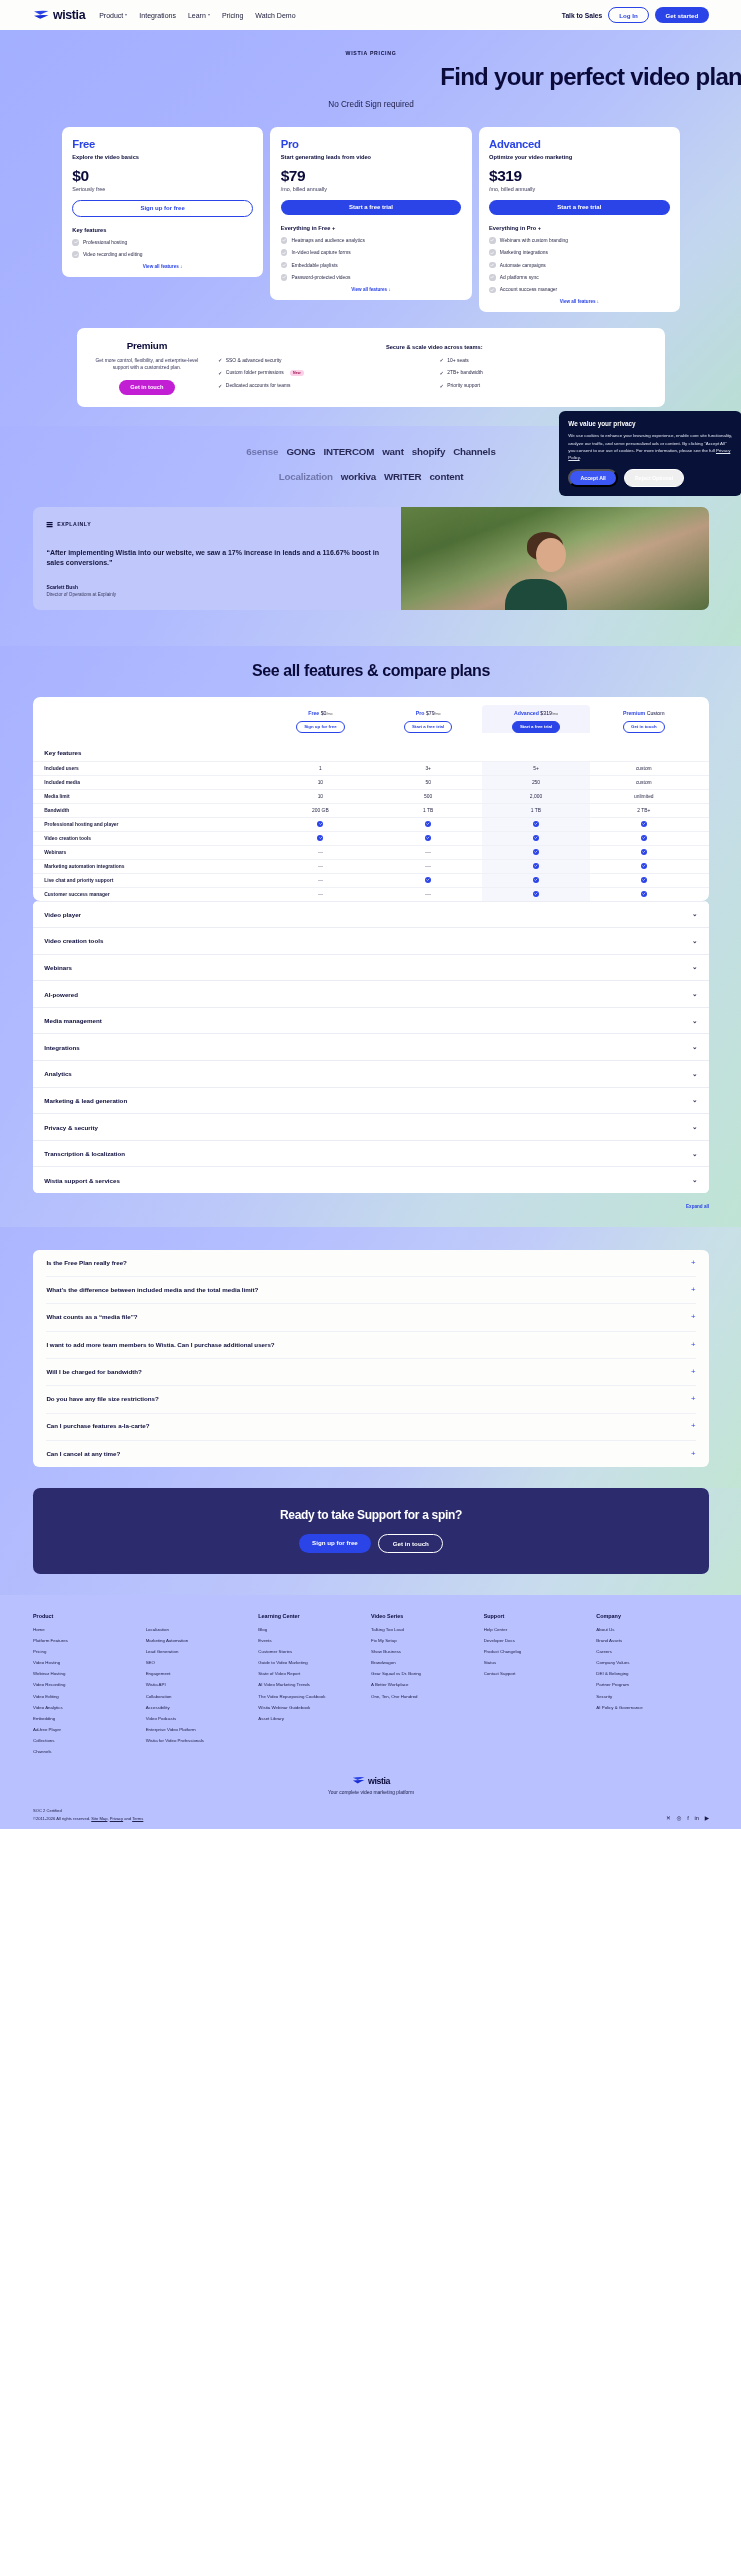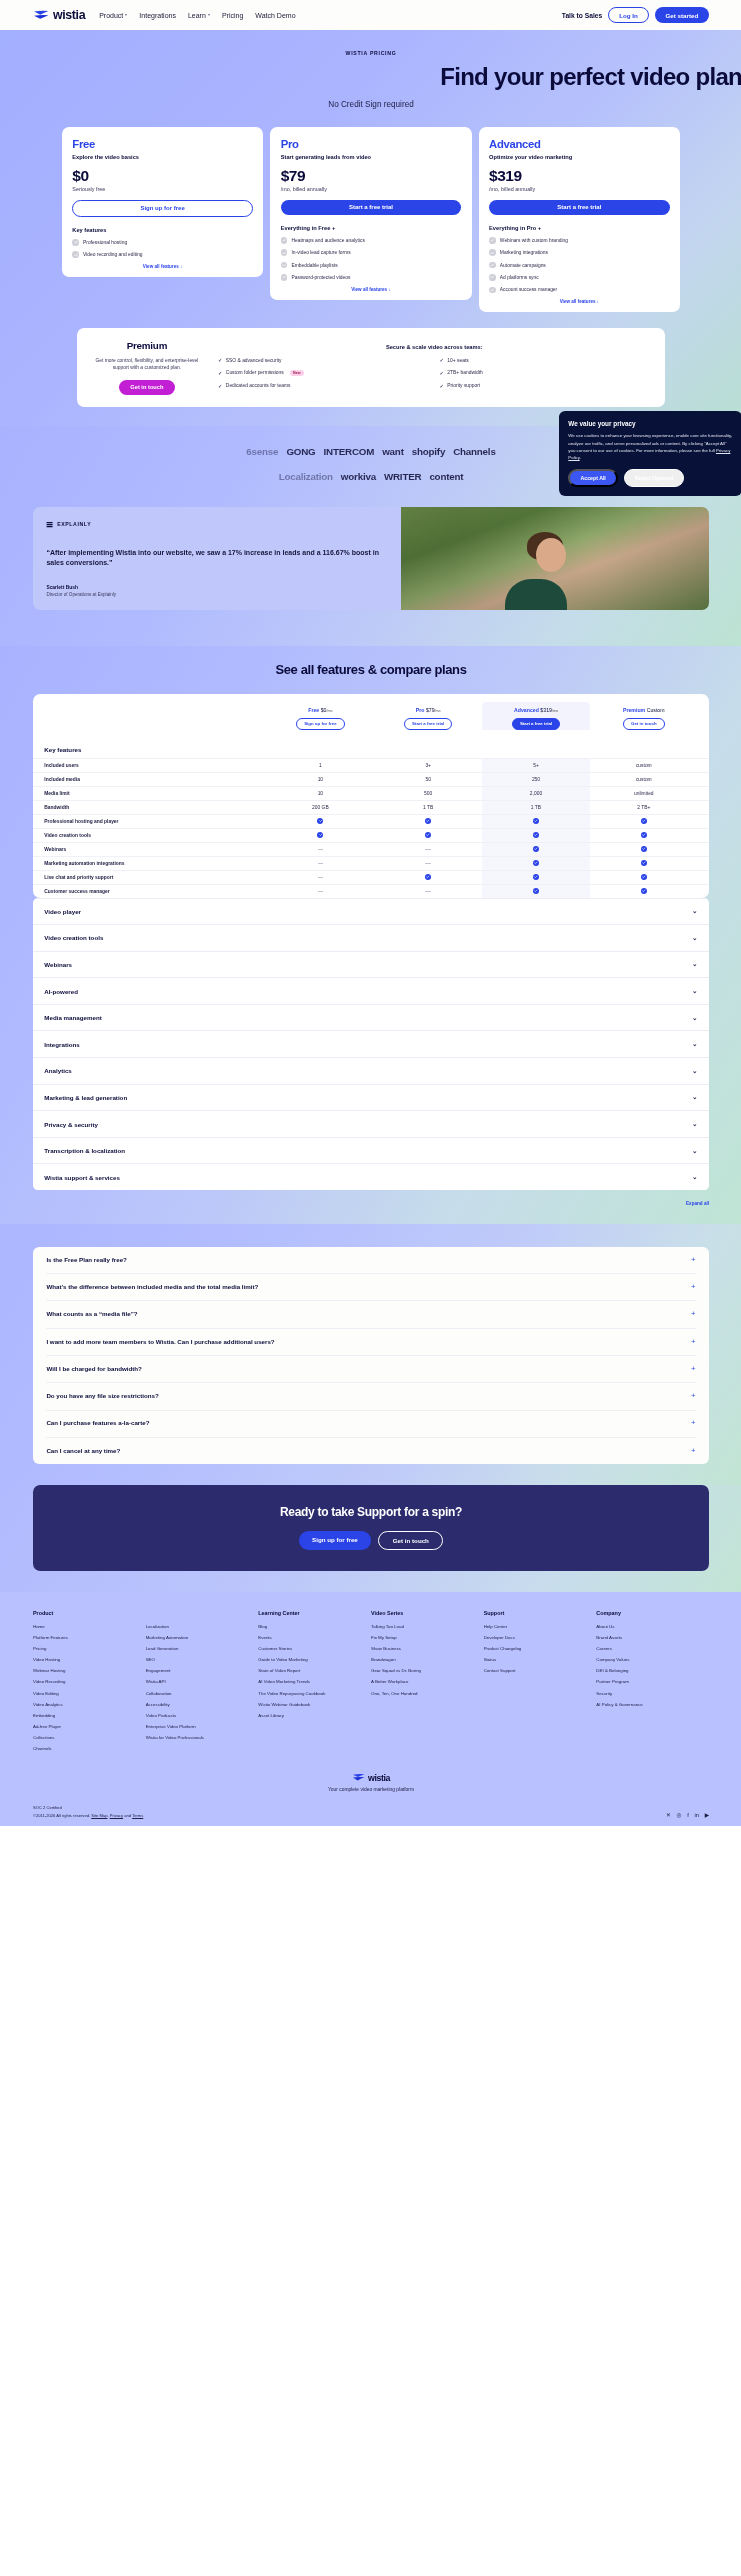--- a/index.html
+++ b/index.html
@@ -143,21 +143,21 @@
   .person-head { position:absolute; left:44%; top:30%; width:30px; height:34px; border-radius:50%; background:#d9a98a; }
   .person-hair { position:absolute; left:41%; top:24%; width:36px; height:28px; border-radius:50% 50% 40% 40%; background:#4a2e1e; }
   .person-body { position:absolute; left:34%; top:70%; width:62px; height:46px; border-radius:26px 26px 0 0; background:#1d4a3a; }
 
   
   .compare-band {
     background: linear-gradient(120deg,#a8b2ff 0%,#b0bbff 25%,#bcc8f9 50%,#c6dcea 72%,#bfe4d4 100%);
     padding: 15.5px 0 0;
   }
   .compare-title {
-    text-align: center; font-size: 13px; font-weight: 800; color: #0b0b3b;
+    text-align: center; font-size: 16px; font-weight: 800; color: #0b0b3b;
     letter-spacing: -0.4px; padding-bottom: 17.5px;
   }
   .table-shell {
     background: #fff; border-radius: 7.2px; margin: 0 33px;
     overflow: hidden;
   }
   .thead { display: flex; padding: 7.2px 11.3px 8.2px; }
   .th-label { width: 34%; }
   .th-col { flex: 1; text-align: center; padding: 3.1px 3.1px 0; }
   .th-col.highlight { background: #f3f3fd; border-radius: 4.1px 4.1px 0 0; }

